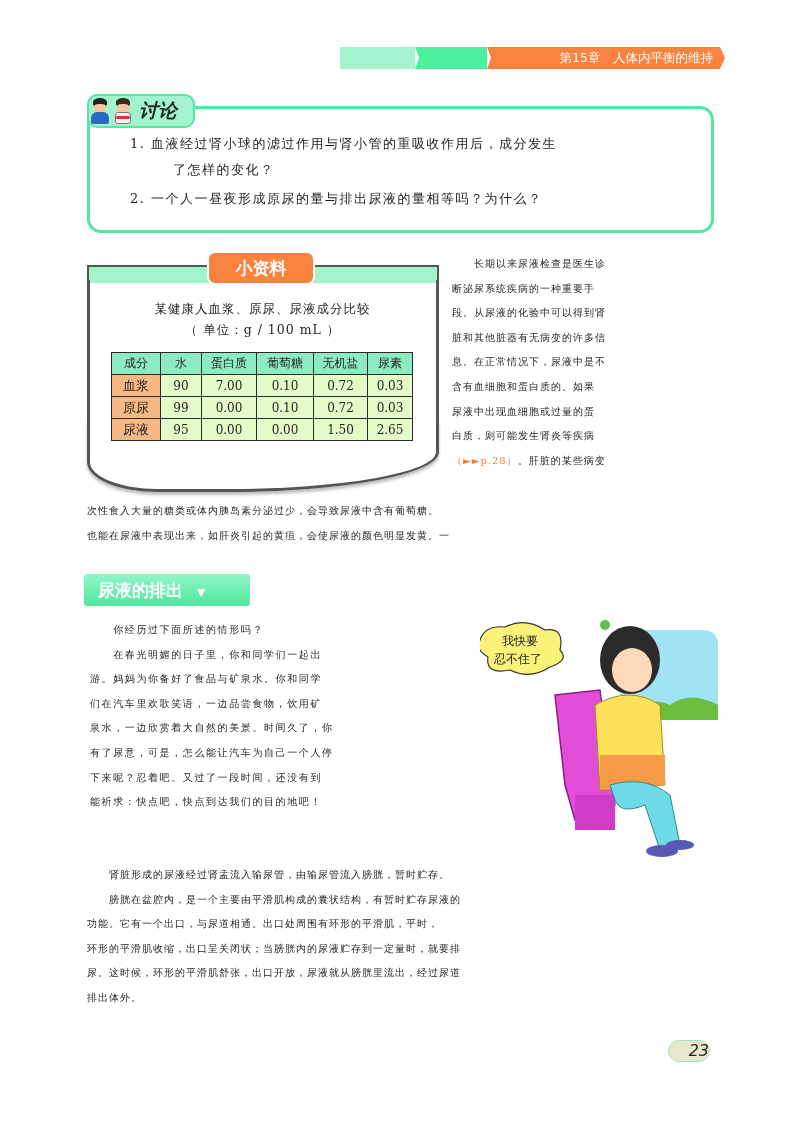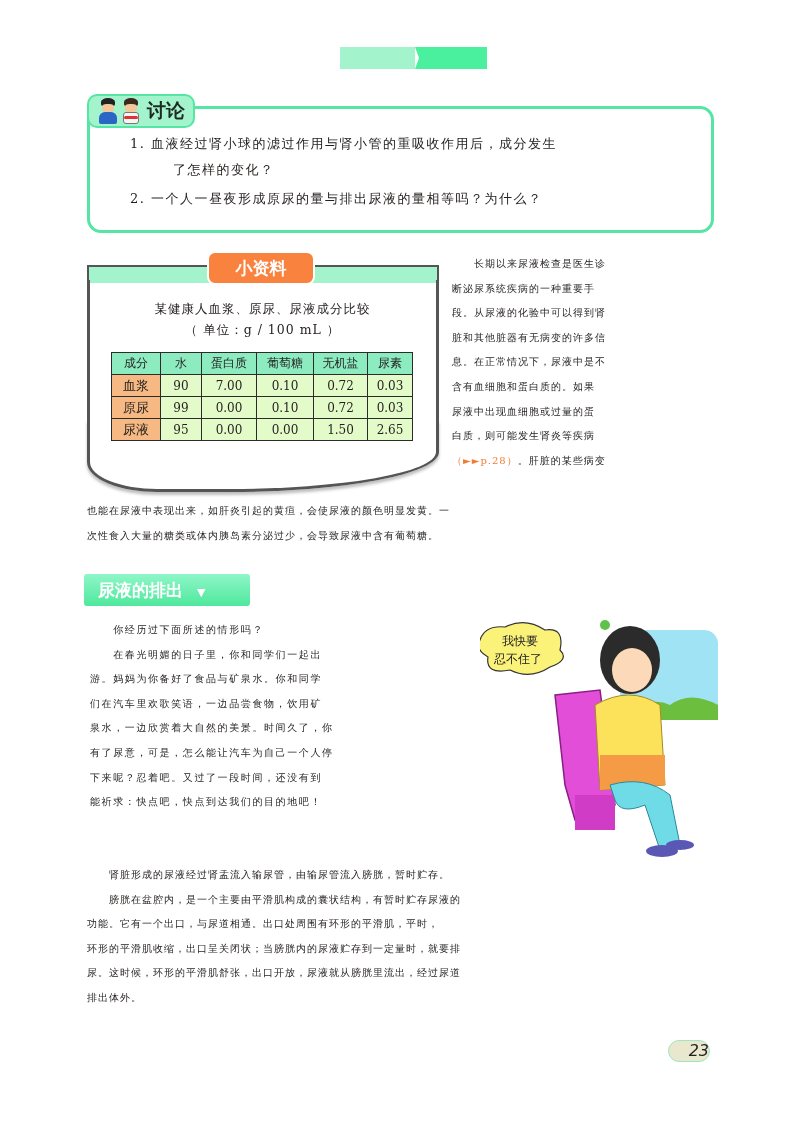--- a/index.html
+++ b/index.html
@@ -10,21 +10,21 @@
   
   .banner { left: 340px; top: 47px; height: 22px; width: 385px; display: flex; }
   .banner .seg1 { width: 75px; height: 22px; background: #a3f3cd; }
   .banner .seg2 { width: 72px; height: 22px; background: #4bf09e; clip-path: polygon(0 0, 100% 0, 100% 100%, 0 100%, 4px 50%); }
   .banner .seg3 { flex: 1; height: 22px; background: #f9823e; clip-path: polygon(0 0, calc(100% - 5px) 0, 100% 50%, calc(100% - 5px) 100%, 0 100%, 4px 50%);
                   color: #fff; font-family: "DejaVu Sans", sans-serif; font-size: 12.5px; line-height: 22px; text-align: right; padding-right: 12px; }
 
   
   .disc { left: 87px; top: 106px; width: 627px; height: 127px; border: 3px solid #56e6a3; border-radius: 14px; }
   .disc-tab { left: 87px; top: 94px; width: 108px; height: 34px; background: #a3f3cd; border: 2px solid #56e6a3; border-radius: 10px;
-              display: flex; align-items: center; padding-left: 8px; }
+              display: flex; align-items: center; padding-left: 0; font-style: italic; }
   .disc-tab .people { width: 48px; height: 30px; position: relative; }
   .person { position: absolute; width: 14px; border-radius: 3px; }
   .disc-tab .title { font-family: "DejaVu Sans", sans-serif; font-weight: bold; font-size: 19px; color: #1d2a21; margin-left: 2px; }
   .disc-q { left: 130px; font-size: 13px; line-height: 26px; letter-spacing: 1.5px; }
   .info-top { left: 87px; top: 265px; width: 352px; height: 18px; background: #a3f3cd; border: 2px solid #555; border-bottom: none; }
   .info-bottom { left: 87px; top: 420px; width: 352px; height: 72px; border: 3px solid #555; border-top: none;
                  border-radius: 0 0 60% 20% / 0 0 40px 30px; box-shadow: 0 3px 3px rgba(0,0,0,0.25); }
   .info-sides { left: 87px; top: 280px; width: 352px; height: 150px; border-left: 3px solid #555; border-right: 3px solid #555; }
   .info-tag { left: 207px; top: 251px; width: 108px; height: 34px; background: #f9823e; border-radius: 8px; border: 2px solid #fff;
               color: #fff; font-family: "DejaVu Sans", sans-serif; font-weight: bold; font-size: 17px; text-align: center; line-height: 30px; }
@@ -47,20 +47,21 @@
   .illus { left: 480px; top: 605px; width: 240px; height: 255px; }
   .pagenum { left: 668px; top: 1040px; width: 42px; height: 22px; background: #e9e8cf; border: 1px solid #9ee6c1; border-radius: 12px;
              font-family: "DejaVu Sans", sans-serif; font-style: italic; font-size: 16px; text-align: right; line-height: 20px; }
 </style>
 </head>
 <body>
 
 <div class="abs banner">
   <div class="seg1"></div>
   <div class="seg2"></div>
+  <div class="seg3">第15章　人体内平衡的维持</div>
 </div>
 
 <div class="abs disc"></div>
 <div class="abs disc-tab">
   <div class="people">
     <div class="person" style="left:4px;top:2px;height:8px;background:#222;border-radius:50% 50% 2px 2px;"></div>
     <div class="person" style="left:5px;top:8px;height:8px;width:12px;background:#f3c79a;border-radius:40%;"></div>
     <div class="person" style="left:2px;top:16px;height:12px;width:18px;background:#2a66c4;border-radius:6px 6px 2px 2px;"></div>
     <div class="person" style="left:27px;top:2px;height:8px;background:#3a2a1e;border-radius:50% 50% 2px 2px;"></div>
     <div class="person" style="left:28px;top:8px;height:8px;width:12px;background:#f3c79a;border-radius:40%;"></div>
@@ -123,22 +124,22 @@
   <div>段。从尿液的化验中可以得到肾</div>
   <div>脏和其他脏器有无病变的许多信</div>
   <div>息。在正常情况下，尿液中是不</div>
   <div>含有血细胞和蛋白质的。如果</div>
   <div>尿液中出现血细胞或过量的蛋</div>
   <div>白质，则可能发生肾炎等疾病</div>
   <div><span class="link">（►►p.28）</span><span>。肝脏的某些病变</span></div>
 </div>
 
 <div class="abs para" style="left:87px;top:499px;width:640px;">
+  <div>次性食入大量的糖类或体内胰岛素分泌过少，会导致尿液中含有葡萄糖。</div>
   <div>也能在尿液中表现出来，如肝炎引起的黄疸，会使尿液的颜色明显发黄。一</div>
-  <div>次性食入大量的糖类或体内胰岛素分泌过少，会导致尿液中含有葡萄糖。</div>
 </div>
 
 <div class="abs section-pill">
   <span>尿液的排出</span><span class="arr">▼</span>
 </div>
 
 <div class="abs para" style="left:90px;top:618px;width:385px;letter-spacing:1.6px;">
   <div>　　你经历过下面所述的情形吗？</div>
   <div>　　在春光明媚的日子里，你和同学们一起出</div>
   <div>游。妈妈为你备好了食品与矿泉水。你和同学</div>

